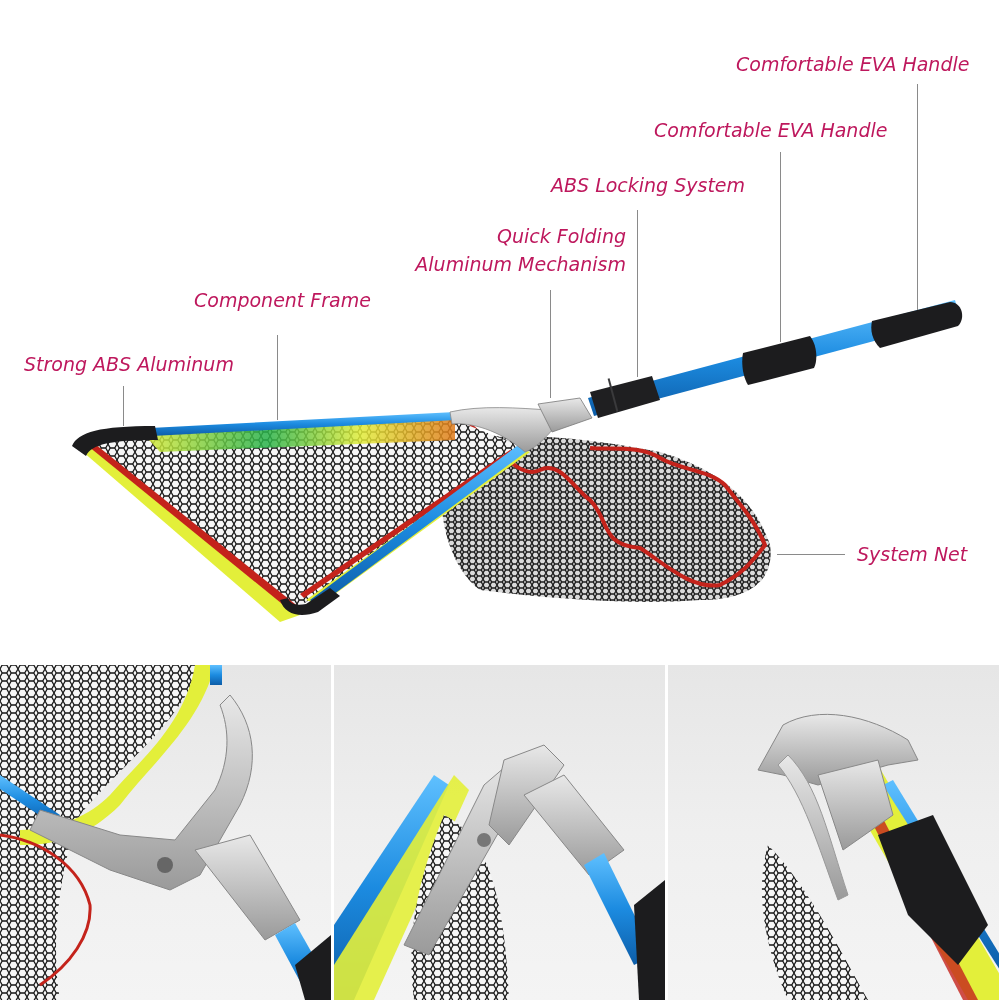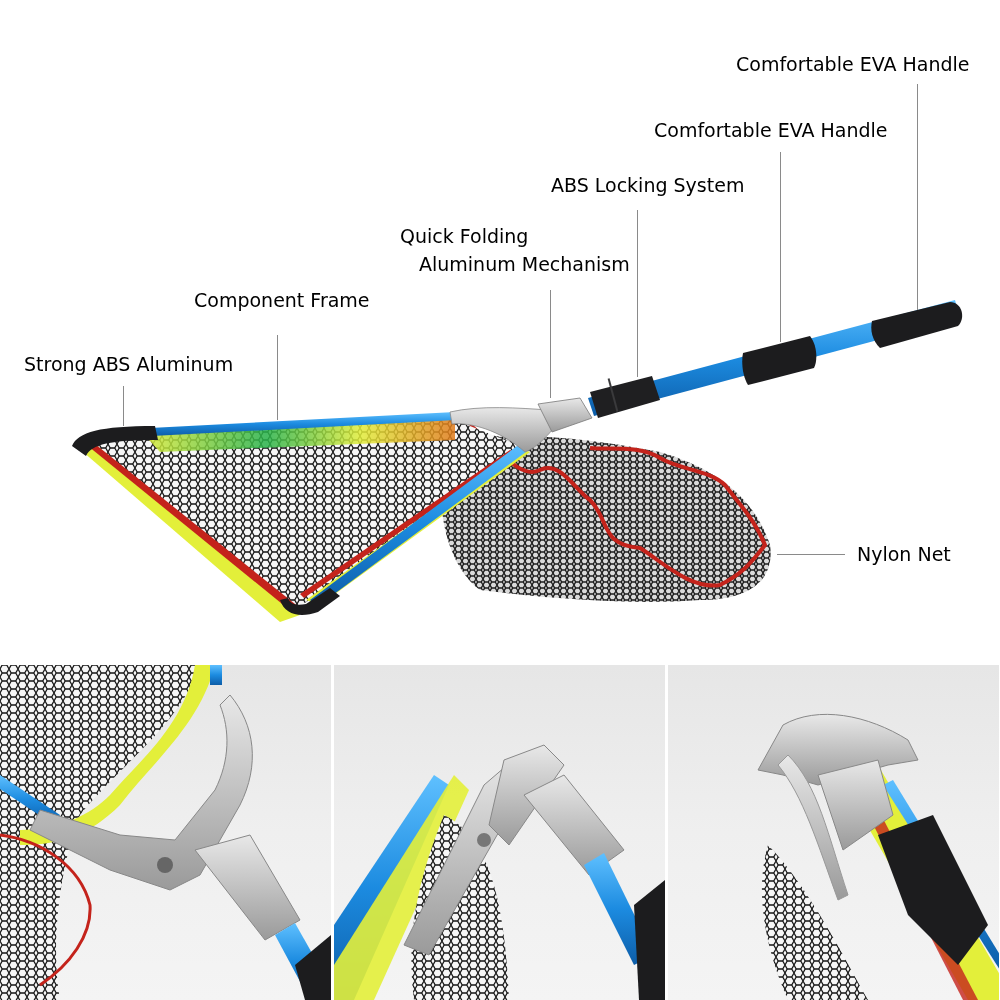--- a/index.html
+++ b/index.html
@@ -1,18 +1,18 @@
 <!DOCTYPE html>
 <html><head>
 <meta charset="utf-8">
 <style>
   html,body{margin:0;padding:0;background:#fff;}
   body{width:1000px;height:1000px;position:relative;overflow:hidden;font-family:"DejaVu Sans","Liberation Sans",sans-serif;}
-  .label{position:absolute;color:#000000;font-size:19px;letter-spacing:0px;white-space:nowrap;line-height:24px;}
-  .label.center{text-align:left;}
+  .label{position:absolute;color:#be185d;font-size:19px;letter-spacing:0px;white-space:nowrap;line-height:24px;font-style:italic;}
+  .label.center{text-align:right;}
   .vline{position:absolute;width:1px;background:#8a8a8a;}
   .hline{position:absolute;height:1px;background:#8a8a8a;}
   #hero{position:absolute;left:0;top:0;width:1000px;height:650px;}
   .panel{position:absolute;top:665px;height:335px;width:331px;overflow:hidden;background:linear-gradient(180deg,#e6e6e6 0%,#efefef 50%,#f4f4f4 100%);}
   .panel svg{position:absolute;left:0;top:0;}
 </style>
 </head>
 <body>
 
 <svg id="hero" width="1000" height="650" viewBox="0 0 1000 650">
@@ -84,30 +84,30 @@
 <div class="label" style="left:736px;top:52px;">Comfortable EVA Handle</div>
 <div class="vline" style="left:917px;top:84px;height:226px;"></div>
 
 <div class="label" style="left:654px;top:118px;">Comfortable EVA Handle</div>
 <div class="vline" style="left:780px;top:152px;height:190px;"></div>
 
 <div class="label" style="left:551px;top:173px;text-align:right;">ABS Locking System</div>
 <div class="vline" style="left:637px;top:210px;height:167px;"></div>
 
 <div class="label center" style="left:400px;top:224px;width:226px;">Quick Folding</div>
-<div class="label center" style="left:419px;top:252px;width:226px;">Aluminum Mechanism</div>
+<div class="label center" style="left:400px;top:252px;width:226px;">Aluminum Mechanism</div>
 <div class="vline" style="left:550px;top:290px;height:108px;"></div>
 
 <div class="label" style="left:194px;top:288px;">Component Frame</div>
 <div class="vline" style="left:277px;top:335px;height:85px;"></div>
 
 <div class="label" style="left:24px;top:352px;">Strong ABS Aluminum</div>
 <div class="vline" style="left:123px;top:386px;height:40px;"></div>
 
-<div class="label" style="left:857px;top:542px;">Nylon Net</div>
+<div class="label" style="left:857px;top:542px;">System Net</div>
 <div class="hline" style="left:777px;top:554px;width:68px;"></div>
 
 <div class="panel" style="left:0;">
   <svg width="331" height="335" viewBox="0 0 331 335">
     <rect width="331" height="335" fill="url(#meshDense)" opacity="0"></rect>
     <path d="M0 0 L200 0 C180 60 120 100 80 150 C60 200 50 280 60 335 L0 335 Z" fill="url(#mesh)"></path>
     <path d="M195 0 L215 0 C200 60 150 100 120 140 C90 170 60 180 20 180 L20 165 C60 165 90 150 110 130 C140 95 185 60 195 0 Z" fill="#e3ef3a"></path>
     <path d="M0 170 C40 175 80 200 90 240 C92 270 70 300 40 320" fill="none" stroke="#c4231b" stroke-width="3"></path>
     <path d="M210 0 L222 0 L222 20 L210 20 Z" fill="url(#blue)"></path>
     <path d="M0 110 L60 150 L54 160 L0 124 Z" fill="url(#blue)"></path>

